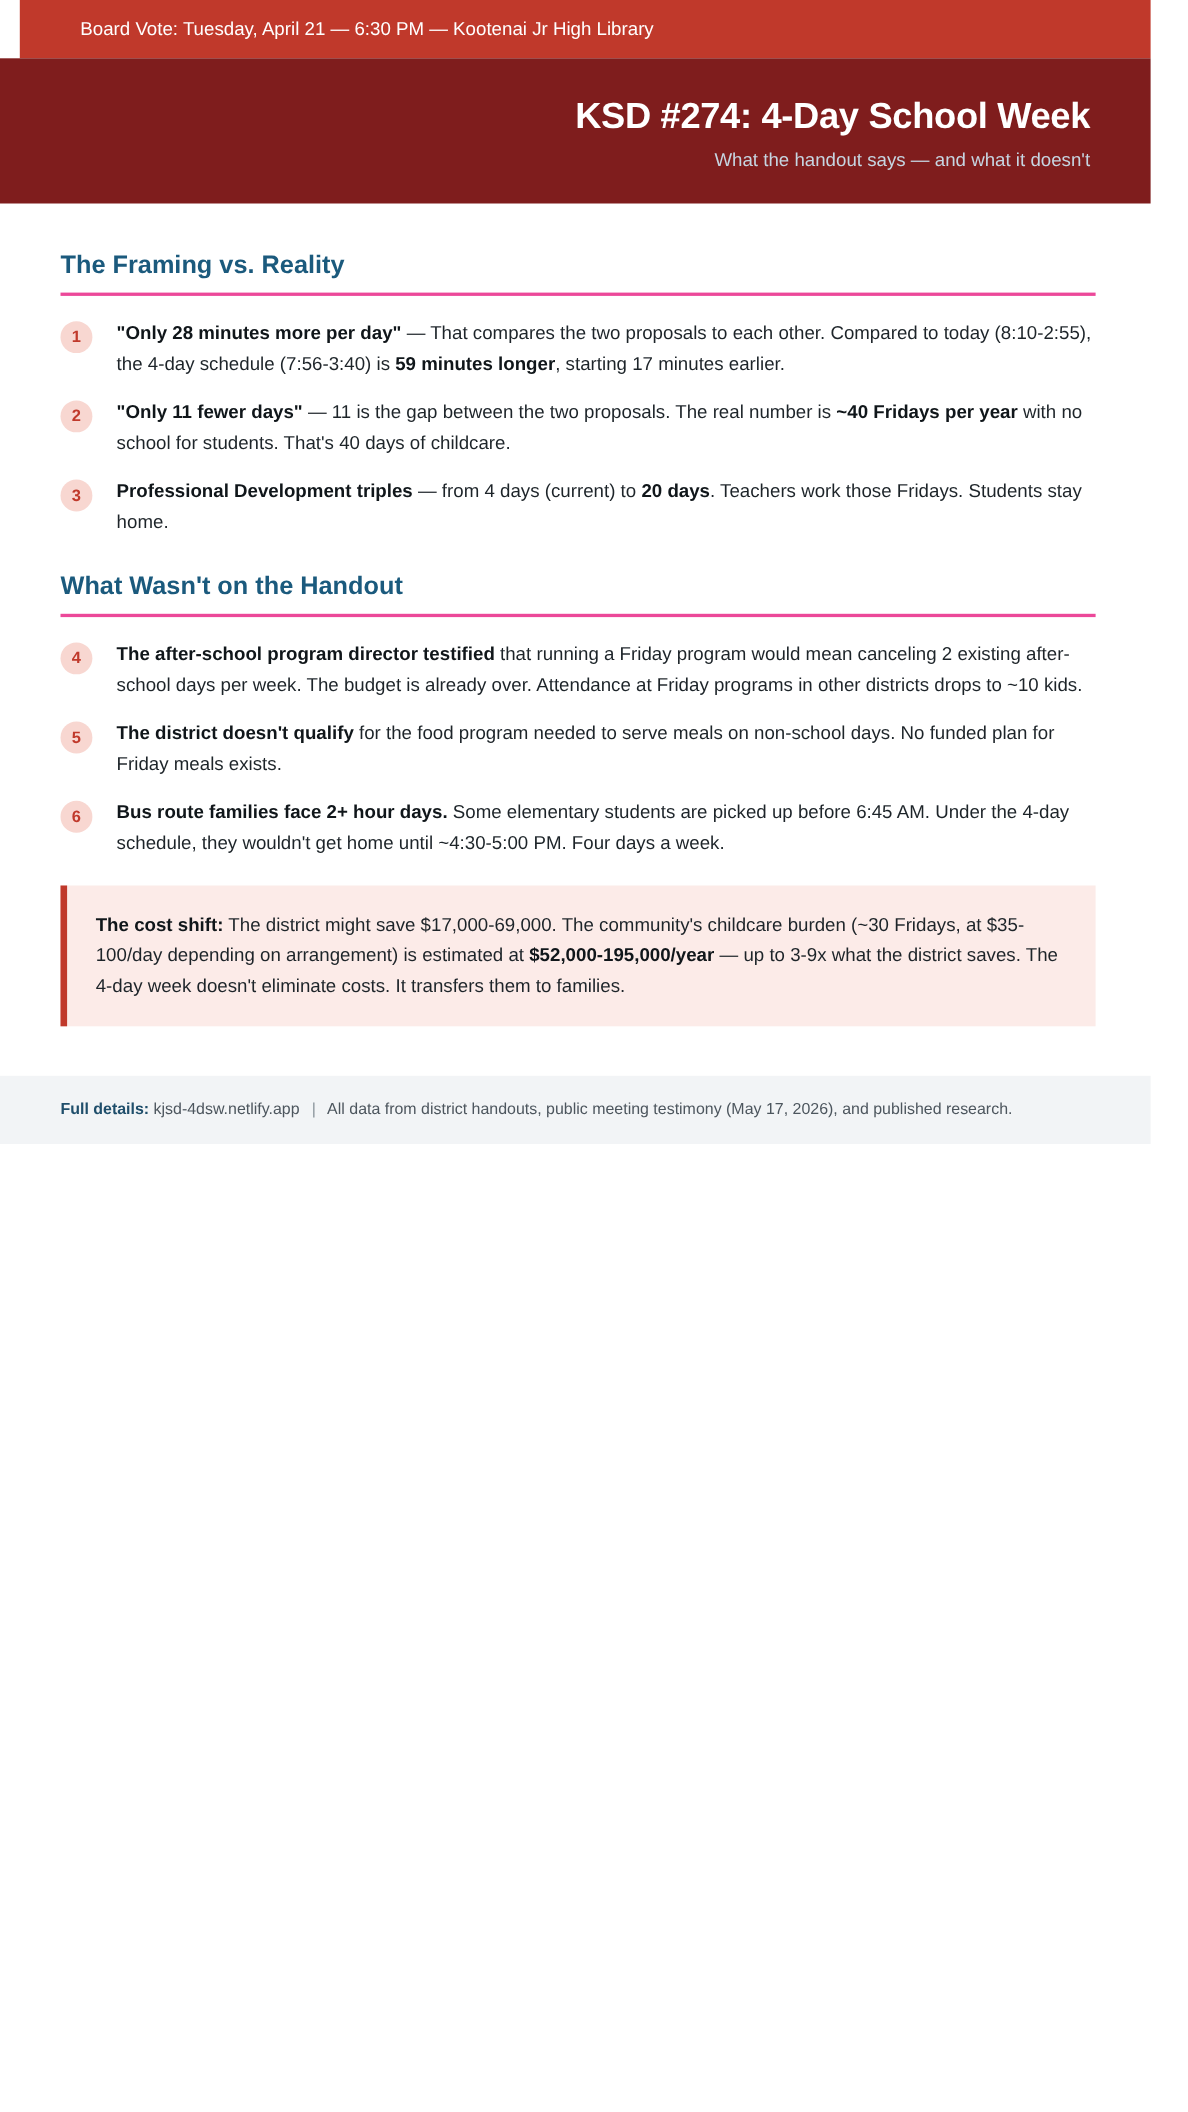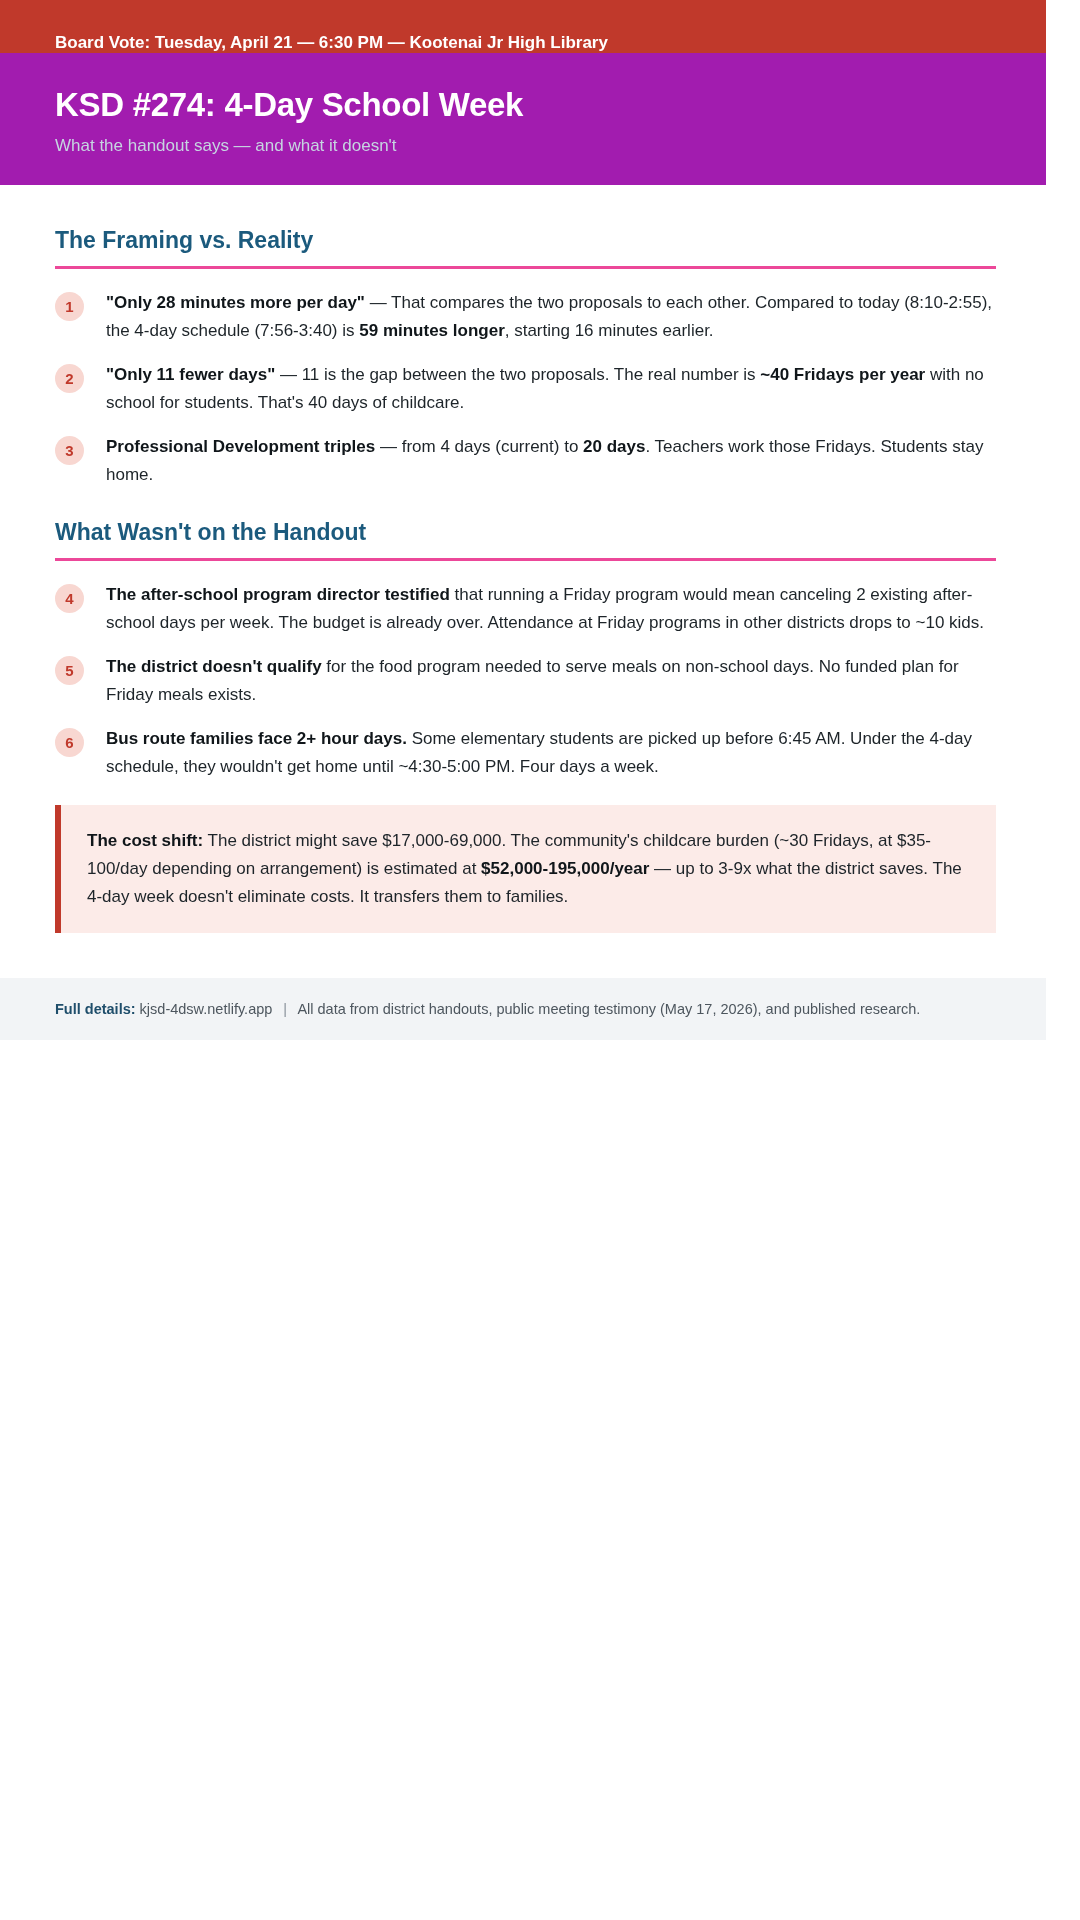--- a/index.html
+++ b/index.html
@@ -2,25 +2,25 @@
 <html><head>
 <meta charset="utf-8">
 <style>
   html, body { margin: 0; padding: 0; background: #ffffff; }
   body { font-family: "Liberation Sans", sans-serif; }
   .viewport { width: 1080px; height: 1920px; background: #ffffff; overflow: hidden; }
   .page { width: 1046px; }
 
   .banner {
     background: #c0392b; height: 53px; box-sizing: border-box;
-    display: flex; align-items: flex-end; padding: 0 55px;
-    color: #ffffff; font-weight: 700; font-size: 17px;
+    display: flex; align-items: center; padding: 0 55px;
+    color: #ffffff; font-weight: 400; font-size: 17px; margin-left: 18px;
   }
 
-  .hero { background: #a21caf; padding: 33px 55px 29px; box-sizing: border-box; color: #fff; }
+  .hero { background: #7f1d1d; padding: 33px 55px 29px; box-sizing: border-box; color: #fff; text-align: right; }
   .hero h1 { margin: 0; font-size: 33px; font-weight: 700; letter-spacing: -0.3px; }
   .hero .subtitle { margin: 12px 0 0; font-size: 17px; font-weight: 400; color: #c6d5e1; }
 
   .content { padding: 12px 50px 0 55px; box-sizing: border-box; }
 
   h2.section-heading {
     color: #1b5a7d; font-size: 23px; font-weight: 700;
     margin: 30px 0 0; padding-bottom: 12px;
     border-bottom: 3px solid #ec4899;
   }
@@ -64,21 +64,21 @@
       <p class="subtitle">What the handout says — and what it doesn't</p>
     </header>
 
     <main class="content">
       <div>
   <section class="section">
     <h2 class="section-heading">The Framing vs. Reality</h2>
     <ol class="items">
   <li class="item">
     <span class="badge">1</span>
-    <p class="item-text"><strong>"Only 28 minutes more per day"</strong><span> — That compares the two proposals to each other. Compared to today (8:10-2:55), the 4-day schedule (7:56-3:40) is </span><strong>59 minutes longer</strong><span>, starting 16 minutes earlier.</span></p>
+    <p class="item-text"><strong>"Only 28 minutes more per day"</strong><span> — That compares the two proposals to each other. Compared to today (8:10-2:55), the 4-day schedule (7:56-3:40) is </span><strong>59 minutes longer</strong><span>, starting 17 minutes earlier.</span></p>
   </li>
 
   <li class="item">
     <span class="badge">2</span>
     <p class="item-text"><strong>"Only 11 fewer days"</strong><span> — 11 is the gap between the two proposals. The real number is </span><strong>~40 Fridays per year</strong><span> with no school for students. That's 40 days of childcare.</span></p>
   </li>
 
   <li class="item">
     <span class="badge">3</span>
     <p class="item-text"><strong>Professional Development triples</strong><span> — from 4 days (current) to </span><strong>20 days</strong><span>. Teachers work those Fridays. Students stay home.</span></p>

